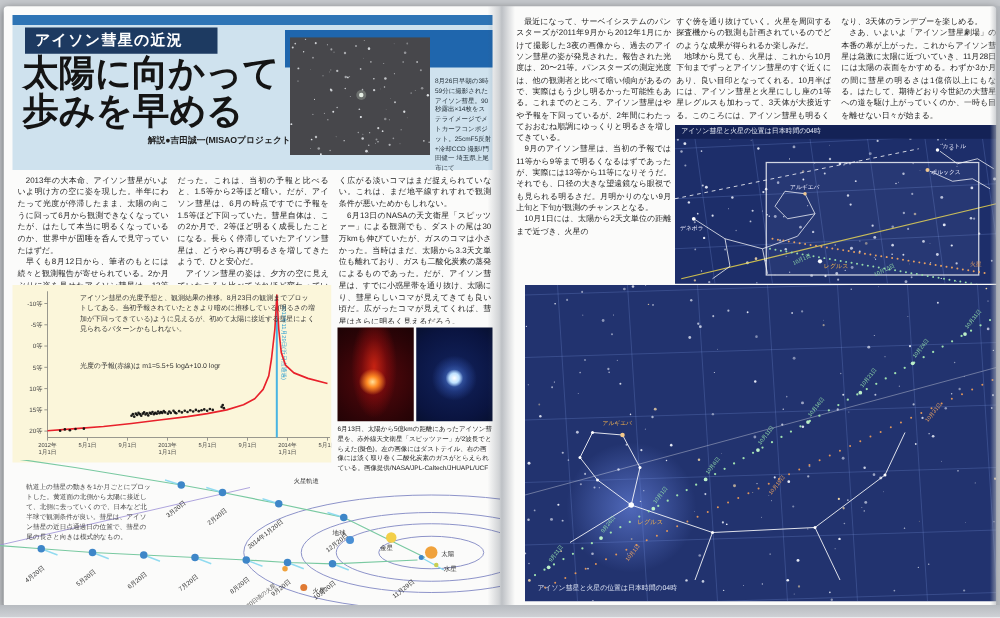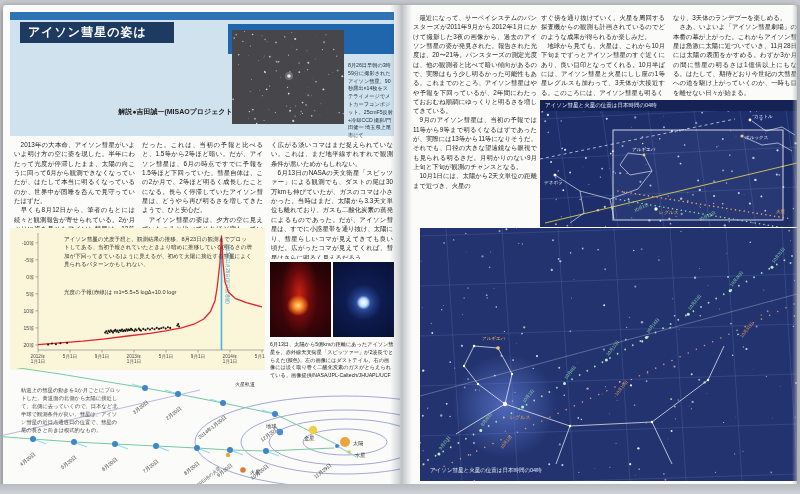--- a/index.html
+++ b/index.html
@@ -62,21 +62,25 @@
 </style>
 </head>
 <body>
 
 <div class="spread">
   <div class="sheet"></div>
 
   <div class="abs topstrip"></div>
   <div class="abs panel"></div>
   <div class="abs blueband"></div>
-  <div class="abs kicker">アイソン彗星の姿は</div>
+  <div class="abs kicker">アイソン彗星の近況</div>
+  <div class="abs title">
+    <div>太陽に向かって</div>
+    <div>歩みを早める</div>
+  </div>
   <div class="abs credit">解説●吉田誠一(MISAOプロジェクト)</div>
   <div class="abs photo" id="starphoto">
       <svg width="112" height="94" viewBox="0 0 112 94">
         <rect x="0" y="0" width="112" height="94" fill="#47474b"></rect>
         <circle cx="67.3" cy="42.1" r="0.93" fill="#eceff2" opacity="0.79"></circle>
         <circle cx="19.6" cy="49.5" r="0.47" fill="#eceff2" opacity="0.76"></circle>
         <circle cx="96.9" cy="44.4" r="0.45" fill="#eceff2" opacity="0.92"></circle>
         <circle cx="83.5" cy="28.9" r="0.41" fill="#eceff2" opacity="0.68"></circle>
         <circle cx="76.9" cy="57.4" r="0.25" fill="#eceff2" opacity="0.66"></circle>
         <circle cx="93.8" cy="4.8" r="0.72" fill="#eceff2" opacity="0.37"></circle>

